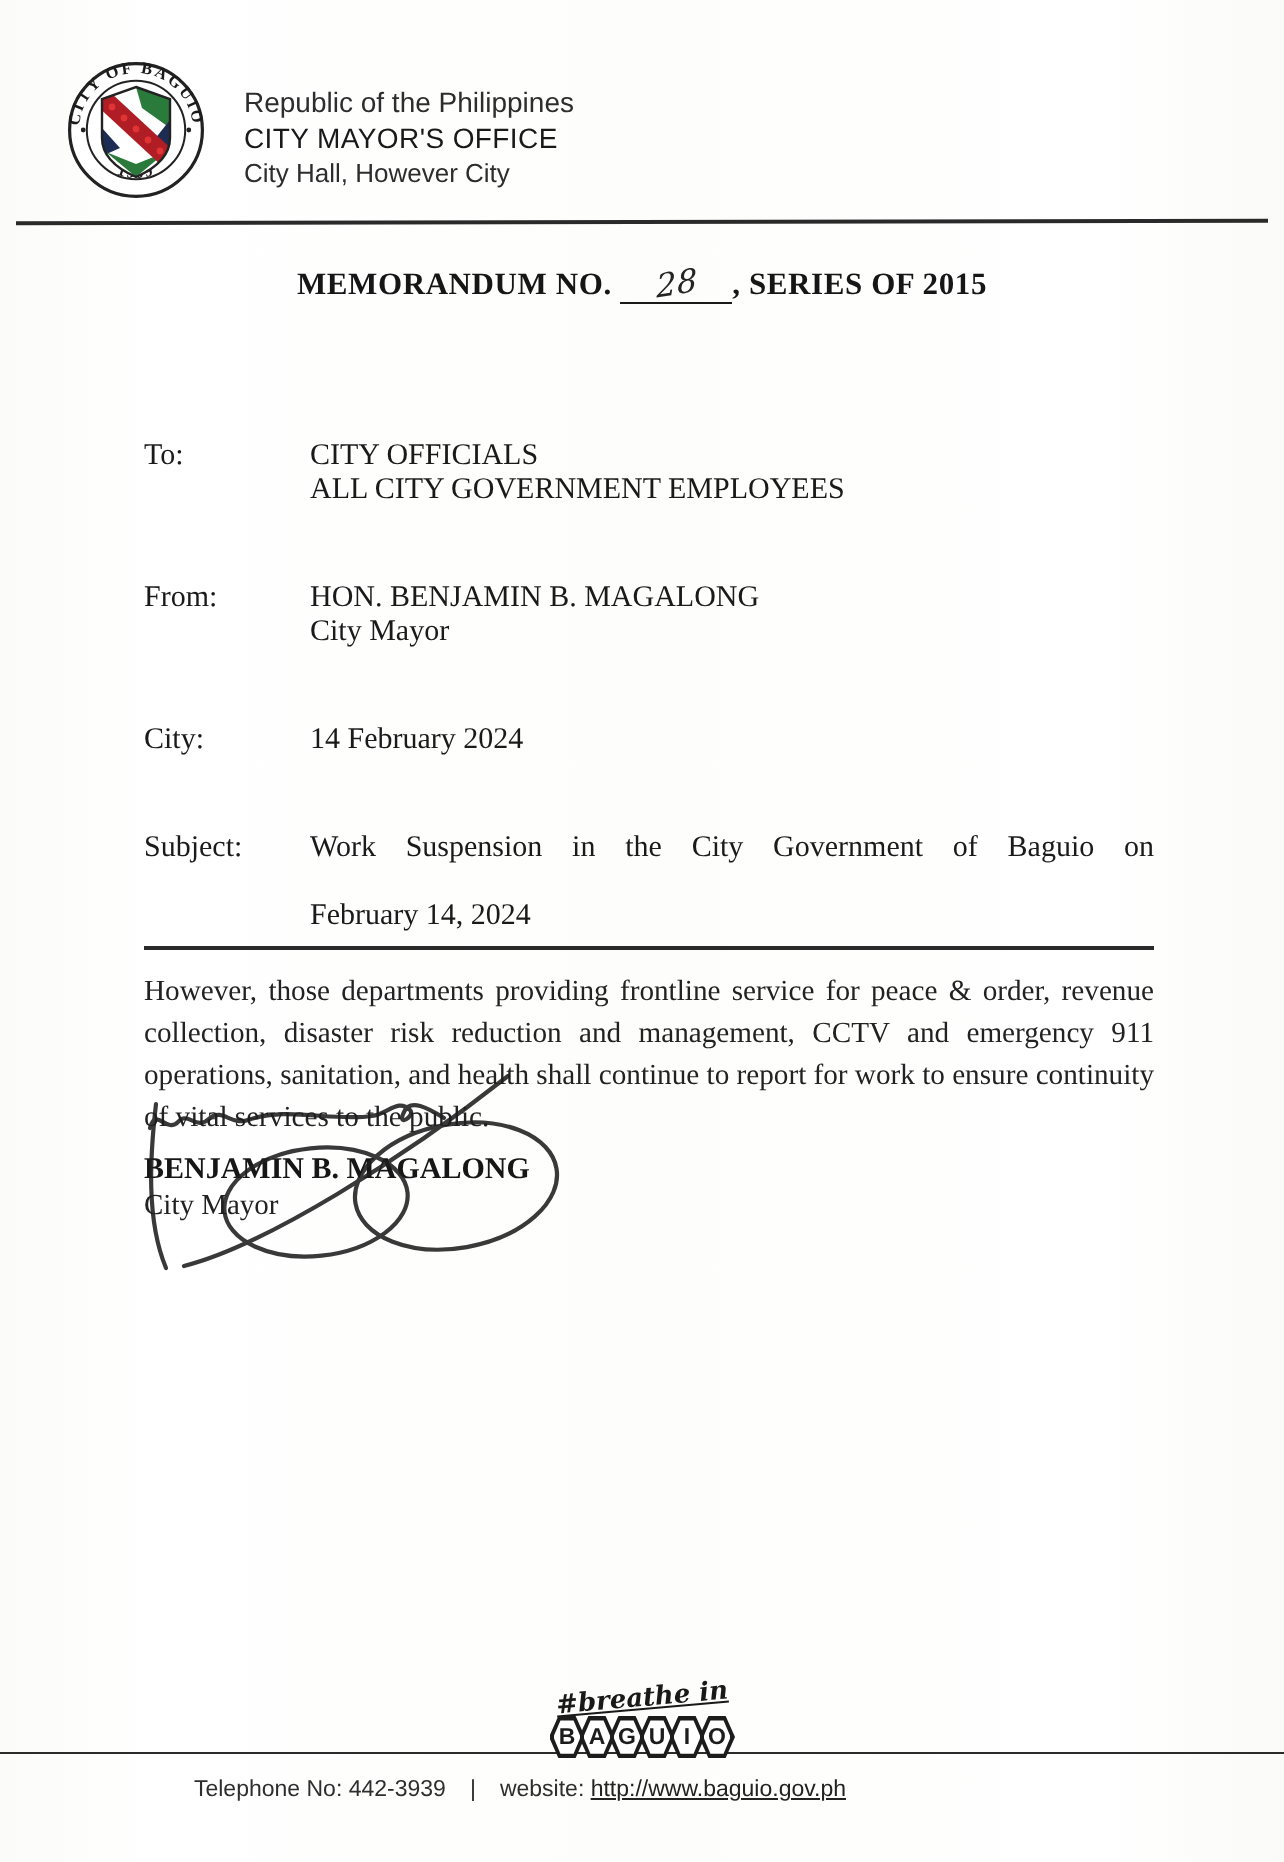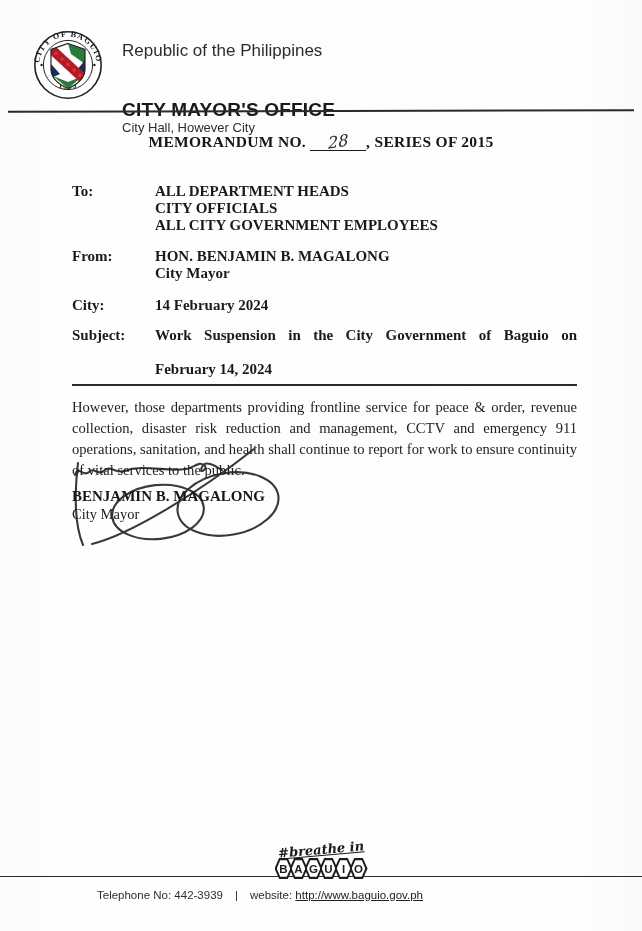--- a/index.html
+++ b/index.html
@@ -4,31 +4,31 @@
 <style>
   html,body{margin:0;padding:0;background:#e8e8e8;}
   .page{
     position:relative;width:642px;height:931px;margin:0 auto;
     background:linear-gradient(90deg,#fbfbf9 0%,#ffffff 12%,#fdfdfc 50%,#ffffff 86%,#fafaf8 100%);
     font-family:"Liberation Serif",serif;color:#1f1f1f;overflow:hidden;
   }
   
   .seal{position:absolute;left:33px;top:30px;width:70px;height:70px;}
   .hdr-text{position:absolute;left:122px;top:42px;font-family:"Liberation Sans",sans-serif;line-height:18px;}
-  .hdr-line1{font-size:17px;color:#2d2d2d;}
-  .hdr-line2{font-size:19px;font-weight:bold;color:#191919;letter-spacing:.2px;margin-top:41px;}
+  .hdr-line1{font-size:14px;color:#2d2d2d;}
+  .hdr-line2{font-size:14px;font-weight:normal;color:#191919;letter-spacing:.2px;}
   .hdr-line3{font-size:13px;color:#2d2d2d;}
   .hdr-rule{position:absolute;left:8px;top:110px;width:626px;border-top:2px solid #2a2a2a;transform:rotate(-.12deg);}
   
   .memo-title{position:absolute;left:0;top:133px;width:642px;text-align:center;font-size:15.5px;font-weight:bold;color:#161616;letter-spacing:.3px;}
   .memo-num-slot{display:inline-block;width:56px;border-bottom:1.6px solid #1a1a1a;text-align:center;vertical-align:bottom;line-height:17px;}
   .handwritten{display:inline-block;font-family:"DejaVu Serif",serif;font-style:italic;font-weight:400;font-size:16px;color:#242424;transform:rotate(-9deg) skewX(-8deg);}
   
   .content{position:absolute;left:72px;top:183px;width:505px;}
-  .meta-row{display:flex;font-size:15px;font-weight:bold;line-height:17px;color:#1a1a1a;}
+  .meta-row{display:flex;font-size:15px;font-weight:normal;line-height:17px;color:#1a1a1a;margin-top:37px;}
   .meta-label{width:83px;flex:0 0 83px;}
   .meta-value{flex:1;}
   .mb-to{margin-bottom:14px;}
   .mb-from{margin-bottom:15px;}
   .mb-date{margin-bottom:13px;}
   .justify-force{text-align:justify;}
   .justify-force::after{content:"";display:inline-block;width:100%;}
   .sub-rule{border-top:2px solid #2a2a2a;margin-top:6px;margin-bottom:11px;}
   
   .para{font-size:14.6px;line-height:21px;text-align:justify;color:#222;margin:0 0 6px 0;}
@@ -99,21 +99,20 @@
   <div class="memo-title">
     <span>MEMORANDUM NO.</span>
     <span class="memo-num-slot"><span class="handwritten">28</span></span><span>, SERIES OF 2015</span>
   </div>
 
   <div class="content">
 
     <div class="meta-row mb-to">
       <div class="meta-label">To:</div>
       <div class="meta-value">
-        <div>ALL DEPARTMENT HEADS</div>
         <div>CITY OFFICIALS</div>
         <div>ALL CITY GOVERNMENT EMPLOYEES</div>
       </div>
     </div>
 
     <div class="meta-row mb-from">
       <div class="meta-label">From:</div>
       <div class="meta-value">
         <div>HON. BENJAMIN B. MAGALONG</div>
         <div>City Mayor</div>

